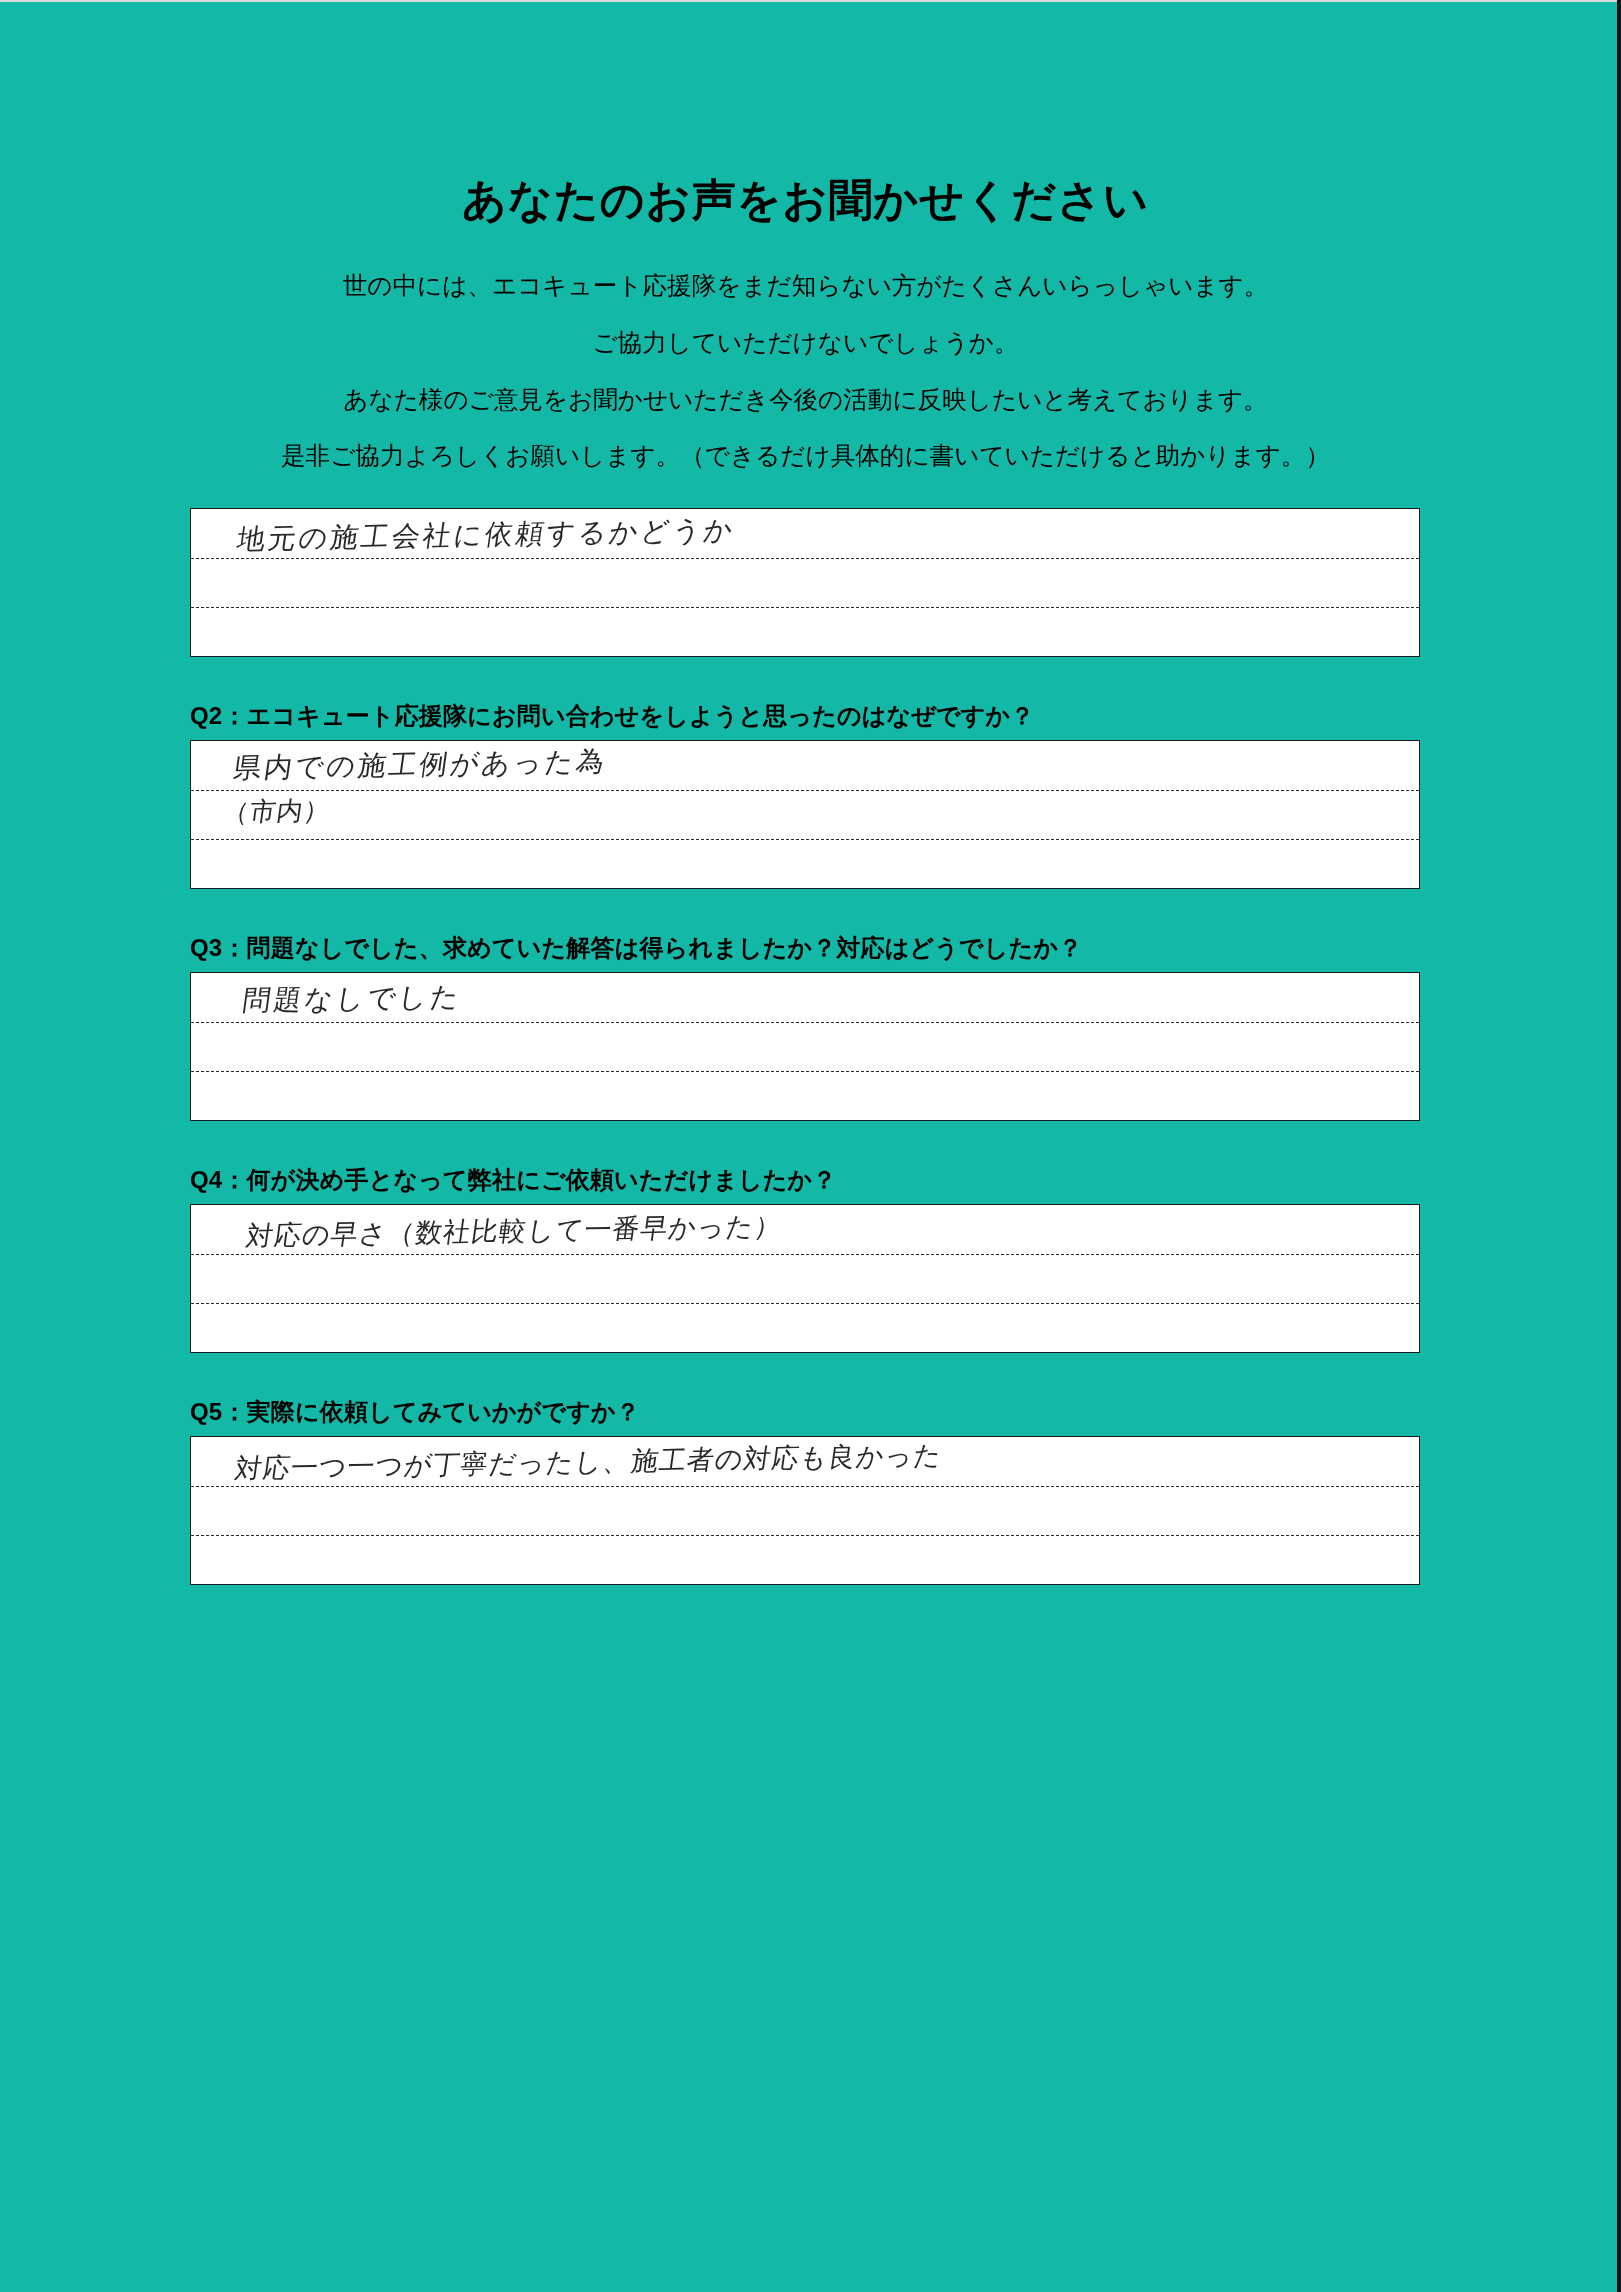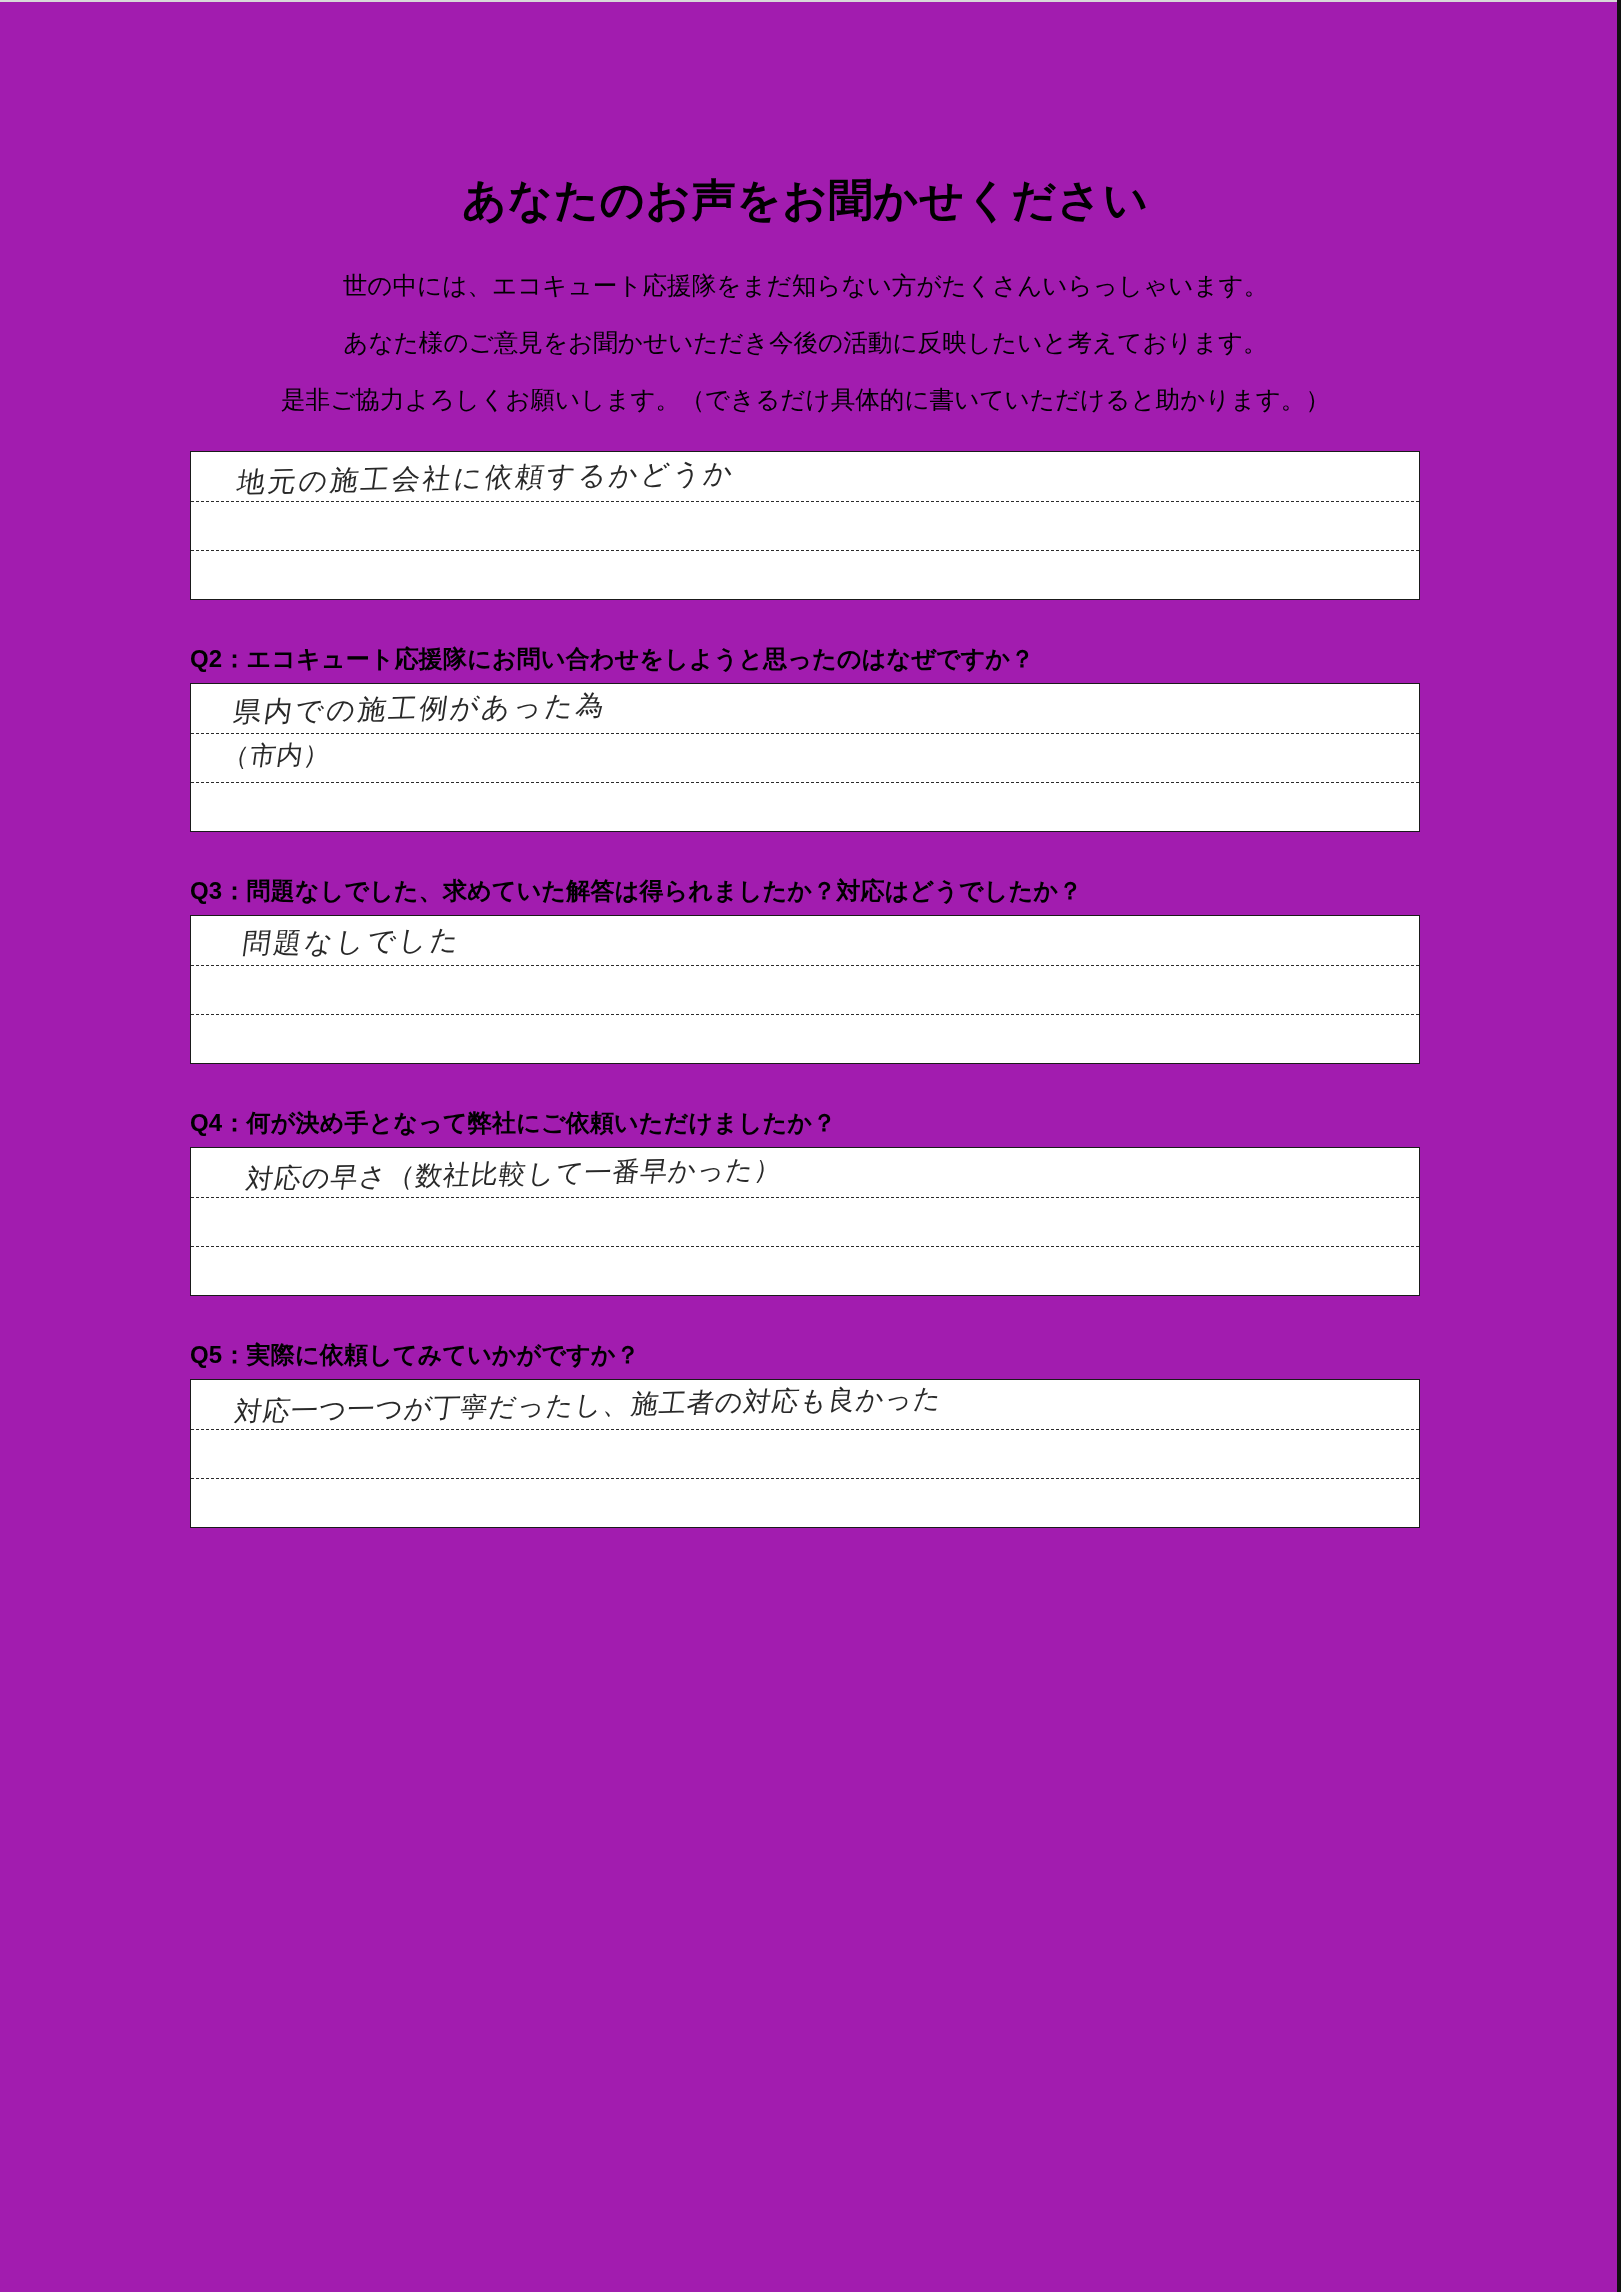--- a/index.html
+++ b/index.html
@@ -10,21 +10,21 @@
   }
   body {
     font-family: "Liberation Sans", "DejaVu Sans", sans-serif;
     color: #000000;
   }
 
   .page {
     position: relative;
     width: 1621px;
     height: 2293px;
-    background: #a21caf;
+    background: #14b8a6;
     overflow: hidden;
     box-sizing: border-box;
   }
 
   
   .scan-edge-right {
     position: absolute;
     top: 0;
     right: 0;
     width: 4.5px;
@@ -126,20 +126,21 @@
 
   <div class="scan-edge-top"></div>
   <div class="scan-edge-right"></div>
 
   <div class="content">
 
     <h1 class="form-title">あなたのお声をお聞かせください</h1>
 
     <div class="intro">
       <div class="intro-line">世の中には、エコキュート応援隊をまだ知らない方がたくさんいらっしゃいます。</div>
+      <div class="intro-line">ご協力していただけないでしょうか。</div>
       <div class="intro-line">あなた様のご意見をお聞かせいただき今後の活動に反映したいと考えております。</div>
       <div class="intro-line">是非ご協力よろしくお願いします。（できるだけ具体的に書いていただけると助かります。）</div>
     </div>
 
     <div class="question-block first">
       <div class="answer-box">
         <div class="answer-row">
           <span class="hw-text hw-q1">地元の施工会社に依頼するかどうか</span>
         </div>
         <div class="answer-row divided">

